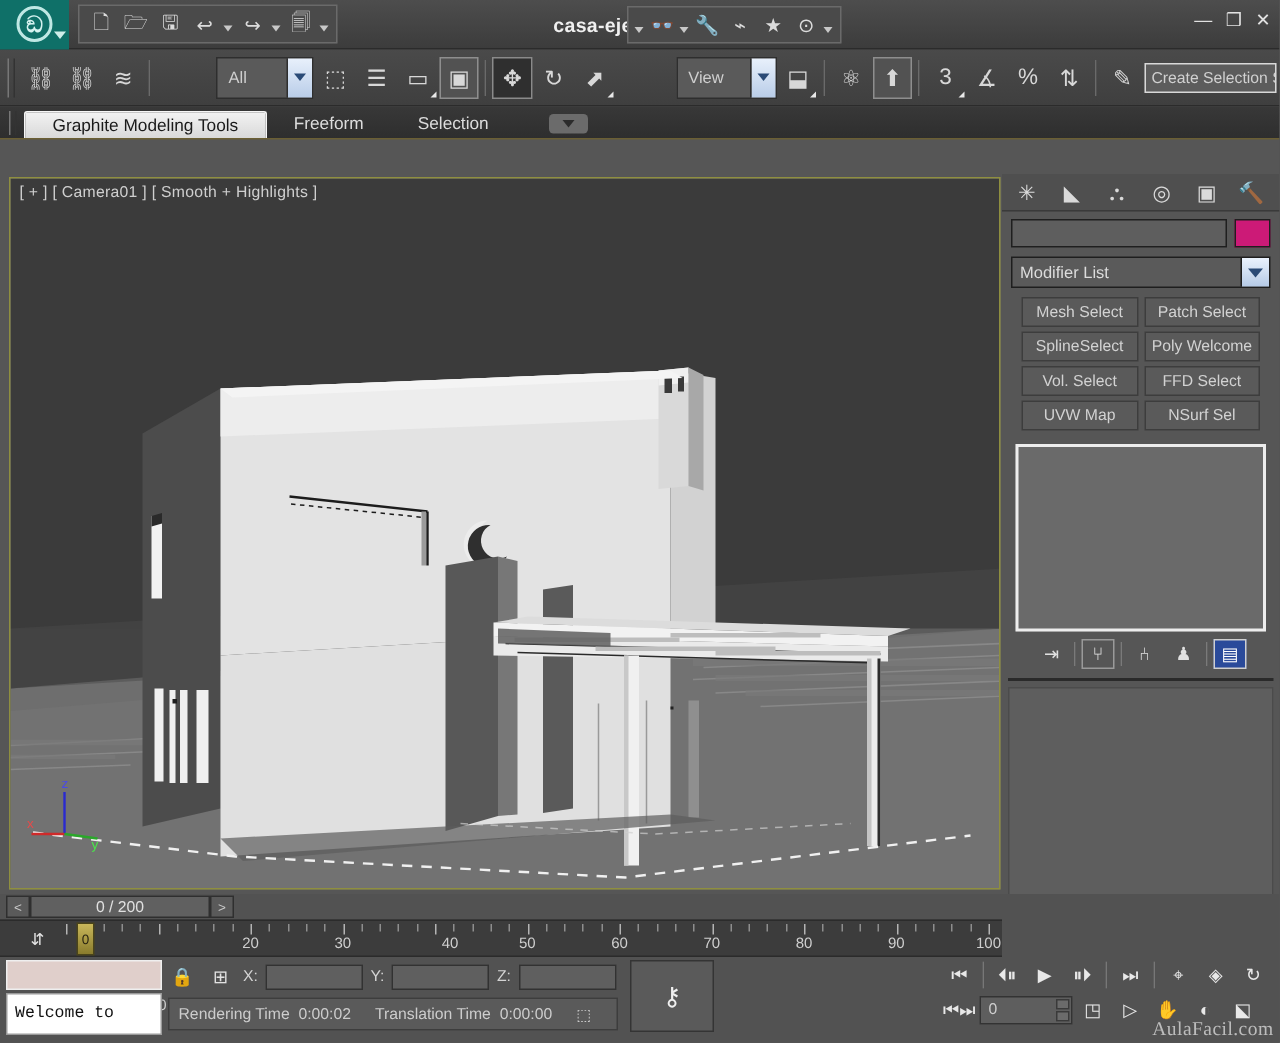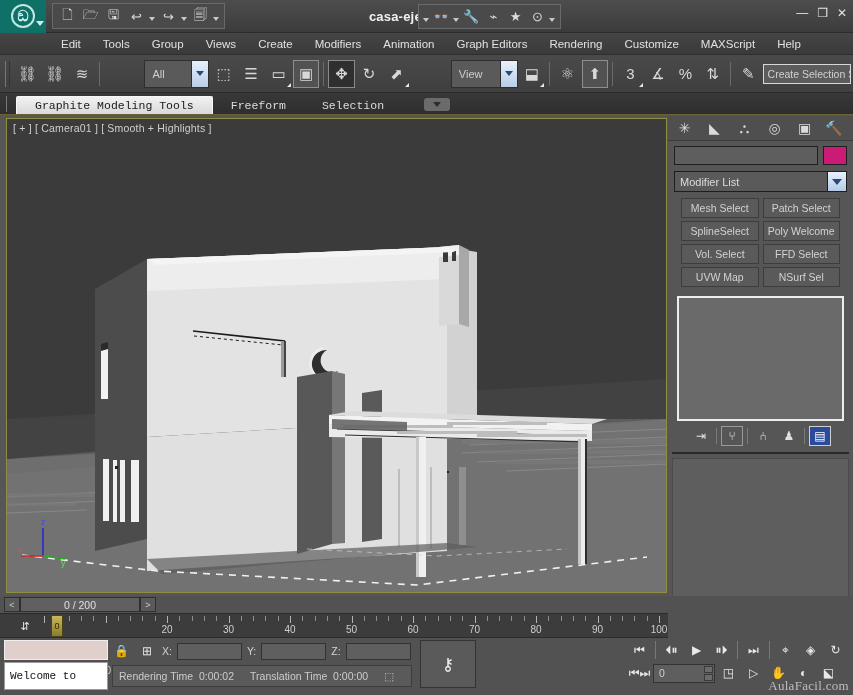--- a/index.html
+++ b/index.html
@@ -92,21 +92,21 @@
   .cornermark{position:absolute;right:1px;bottom:1px;width:0;height:0;
     border-left:4px solid transparent;border-bottom:4px solid #e8e8e8;}
 
   
   .ribbon{
     height:22px; background:linear-gradient(#383838,#2e2e2e);
     display:flex;align-items:flex-end; border-bottom:1px solid #6b5f34; padding-left:4px;
   }
   .ribbon .rgrip{width:5px;height:16px;border-left:1px solid #777;border-right:1px solid #333;margin:0 5px 2px 2px;}
   .rtab{ height:18px;padding:0 18px; display:flex;align-items:center;
-    color:#dcdcdc;font-size:11.5px;cursor:pointer;font-family:Liberation Mono, monospace;}
+    color:#dcdcdc;font-size:11.5px;cursor:pointer;}
   .rtab.active{ background:linear-gradient(#f2f2f2,#d9d9d9); color:#1a1a1a;
     border:1px solid #f7f7f7; border-bottom:none; border-radius:2px 2px 0 0;}
   .rtab-caret{ width:26px;height:13px;background:#6b6b6b;border-radius:3px;
     display:flex;align-items:center;justify-content:center;margin:0 0 3px 22px;cursor:pointer;}
   .rtab-caret i{width:0;height:0;border-left:4px solid transparent;border-right:4px solid transparent;border-top:5px solid #2c2c2c;}
 
   
   .viewwrap{ position:absolute; left:6px; top:118px; width:661px; height:475px;
     border:1px solid #8f8f3f; background:#6e6e6e; overflow:hidden;}
   .vplabel{ position:absolute; left:6px; top:3px; color:#cfcfcf; font-size:10.5px; z-index:5;
@@ -235,34 +235,20 @@
       <div class="tinycaret"></div>
     </div>
 
     <div class="winbtns">
       <span>—</span>
       <span>❒</span>
       <span>✕</span>
     </div>
   </div>
 
-  <div class="menubar" id="menubar">
-      <div class="mi">Edit</div>
-      <div class="mi">Tools</div>
-      <div class="mi">Group</div>
-      <div class="mi">Views</div>
-      <div class="mi">Create</div>
-      <div class="mi">Modifiers</div>
-      <div class="mi">Animation</div>
-      <div class="mi">Graph Editors</div>
-      <div class="mi">Rendering</div>
-      <div class="mi">Customize</div>
-      <div class="mi">MAXScript</div>
-      <div class="mi">Help</div>
-    </div>
 
   <div class="maintoolbar">
     <div class="grip"></div>
     <div class="tb">⛓</div>
     <div class="tb">⛓</div>
     <div class="tb">≋</div>
     <div class="sep"></div>
     <div class="cmb" style="width:66px">
       <span>All</span>
       <span class="arrowbox">
@@ -540,21 +526,21 @@
           <div class="tick" style="left: 541.2px;"></div>
           <div class="tick maj" style="left: 553.5px;"></div>
           <div class="tick" style="left: 565.8px;"></div>
           <div class="tick" style="left: 578.1px;"></div>
           <div class="tick" style="left: 590.4px;"></div>
           <div class="tick" style="left: 602.7px;"></div>
           <div class="tick maj" style="left: 615px;"></div>
           <div class="rlabel" style="left: 61.5px; margin-top: 41px;">10</div>
           <div class="rlabel" style="left: 123px;">20</div>
           <div class="rlabel" style="left: 184.5px;">30</div>
-          <div class="rlabel" style="left: 246px;">40</div>
+          <div class="rlabel" style="left: 256px;">40</div>
           <div class="rlabel" style="left: 307.5px;">50</div>
           <div class="rlabel" style="left: 369px;">60</div>
           <div class="rlabel" style="left: 430.5px;">70</div>
           <div class="rlabel" style="left: 492px;">80</div>
           <div class="rlabel" style="left: 553.5px;">90</div>
           <div class="rlabel" style="left: 615px;">100</div>
         </div>
       <div class="slider">0</div>
     </div>
 

